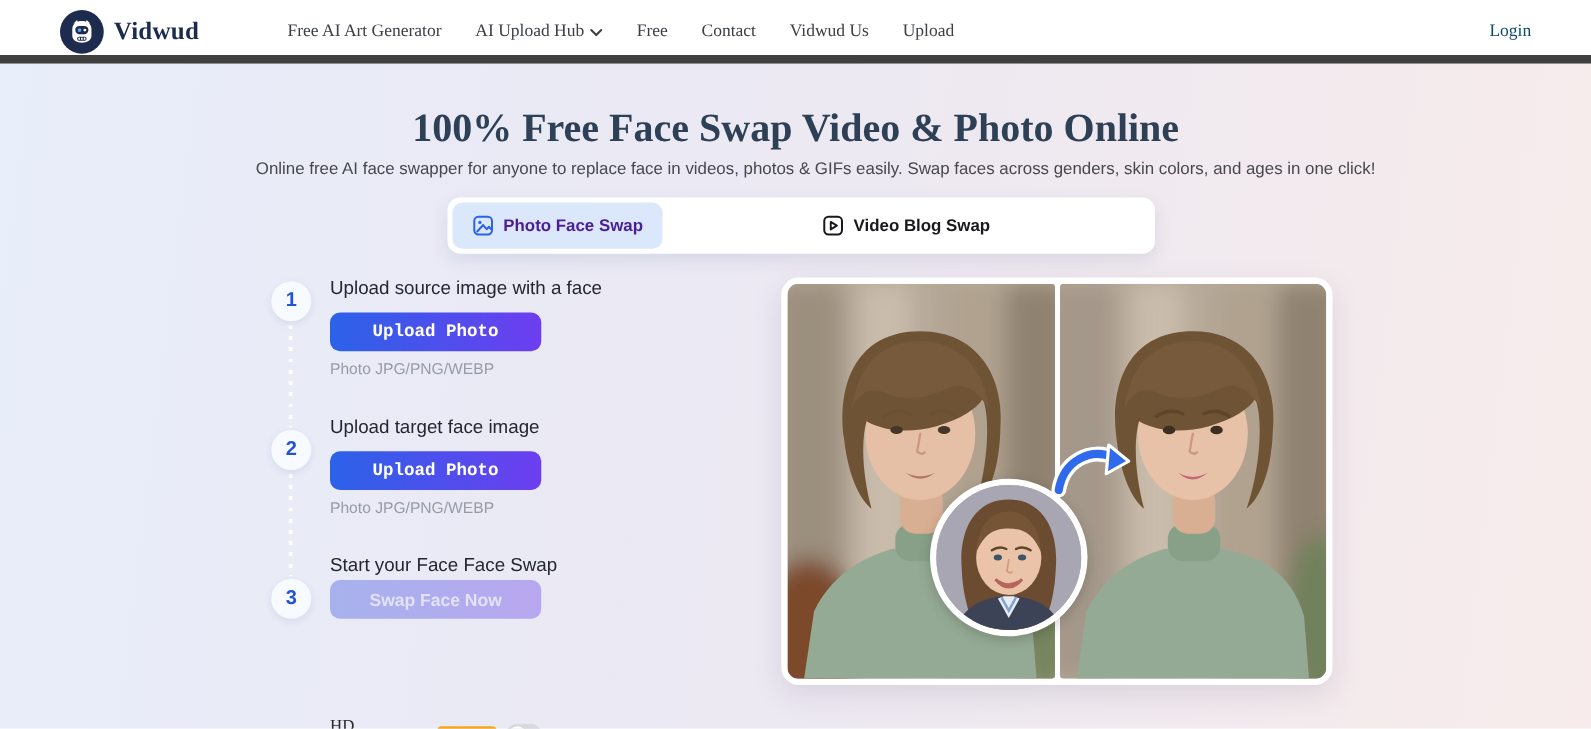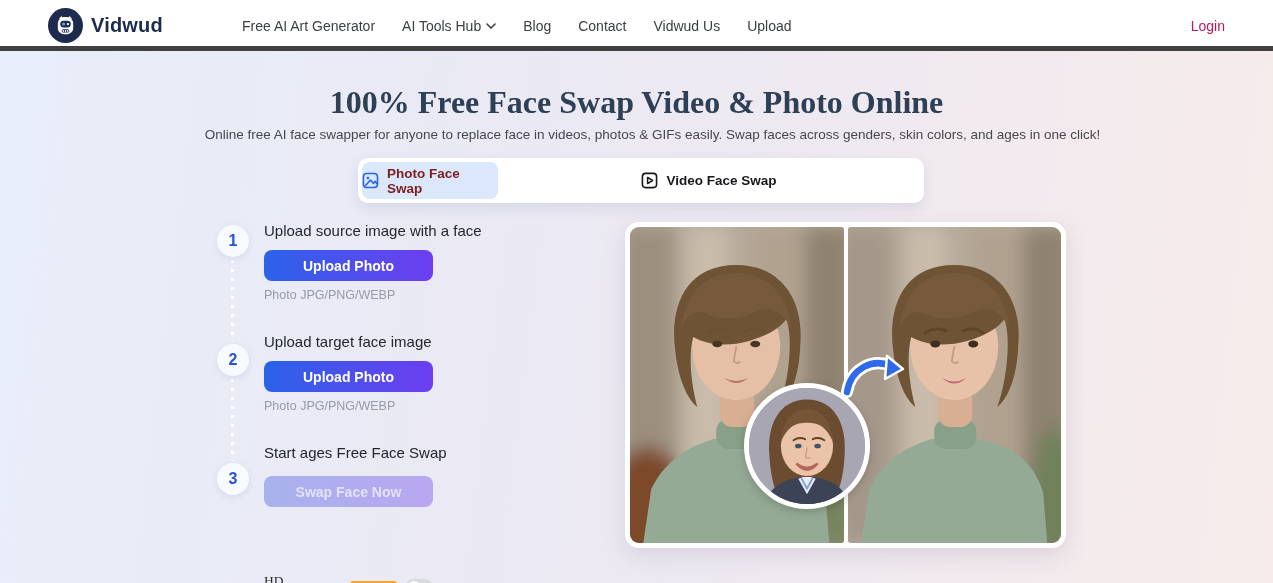--- a/index.html
+++ b/index.html
@@ -6,30 +6,30 @@
   html,body { width:1273px; height:583px; }
   body {
     font-family:"Liberation Sans","DejaVu Sans",sans-serif;
     color:#222; overflow:hidden; background:#fff;
   }
   .page { position:relative; width:1273px; height:583px; }
 
   
   .header {
     position:absolute; top:0; left:0; width:100%; height:51px;
-    background:#fff; border-bottom:5px solid #404040;
-    display:flex; align-items:center;
+    background:#fff; border-bottom:7px solid #404040;
+    display:flex; align-items:center;font-family:Liberation Serif, serif;
   }
   .brand { position:absolute; left:48px; top:8px; display:flex; align-items:center; gap:8px; cursor:pointer; }
   .logo-circle { width:35px; height:35px; border-radius:50%; background:#1d2b4f; display:flex; align-items:center; justify-content:center; }
   .brand-text { font-size:20px; font-weight:bold; color:#1d2b4f; letter-spacing:.2px; }
-  .nav { position:absolute; left:230px; top:0; height:51px; display:flex; align-items:center; gap:27px;margin-left:12px; }
+  .nav { position:absolute; left:230px; top:0; height:51px; display:flex; align-items:center; gap:27px; }
   .nav-item { font-size:14px; color:#3c4045; cursor:pointer; display:flex; align-items:center; gap:5px; white-space:nowrap; }
   .chev { width:10px; height:6px; display:inline-block; }
-  .login { position:absolute; right:48px; top:0; height:51px; display:flex; align-items:center; font-size:14px; color:#be185d; cursor:pointer; }
+  .login { position:absolute; right:48px; top:0; height:51px; display:flex; align-items:center; font-size:14px; color:#0c4a6e; cursor:pointer; }
 
   
   .hero {
     position:absolute; top:51px; left:0; width:1273px; height:532px;
     background:linear-gradient(97deg,#e8eefa 0%,#eae9f4 38%,#efe9f0 65%,#f7eceb 100%);
   }
   .hero-title {
     position:absolute; top:33px; left:0; width:100%; text-align:center;
     font-family:"Liberation Serif","DejaVu Serif",serif;
     font-size:32px; font-weight:700; color:#2e4055;
@@ -40,21 +40,21 @@
   }
 
   
   .tabbar {
     position:absolute; left:358px; top:107px; width:566px; height:45px;
     background:#fff; border-radius:10px; box-shadow:0 5px 14px rgba(40,60,120,.10);
     display:flex; align-items:center; padding:4px;
   }
   .tab { display:flex; align-items:center; justify-content:center; gap:8px; height:37px;
     border-radius:8px; cursor:pointer; font-size:13.5px; font-weight:bold; color:#17191c; }
-  .tab.active { background:#dbe7fb; color:#7f1d1d; width:136px; flex:none; }
+  .tab.active { background:#dbe7fb; color:#4c1d95; width:168px; flex:none; }
   .tab:not(.active) { flex:1; }
   .tab svg { display:block; }
 
   
   .steps { position:absolute; left:218px; top:171px; width:216px; height:330px; }
   .dotline { position:absolute; left:13px; width:3px;
     background:repeating-linear-gradient(to bottom,#fff 0 3px,transparent 3px 9px); border-radius:2px; }
   .dl1 { top:38px; height:82px; }
   .dl2 { top:157px; height:82px; }
   .step-circle {
@@ -63,25 +63,25 @@
     display:flex; align-items:center; justify-content:center;
     font-size:16px; font-weight:bold; color:#2453d6;
   }
   .sc1 { top:3px; } .sc2 { top:122px; } .sc3 { top:241px; }
   .step-label { position:absolute; left:46px; font-size:15px; color:#23272e; white-space:nowrap; }
   .sl1 { top:0; } .sl2 { top:111px; } .sl3 { top:222px; }
   .upload-btn {
     position:absolute; left:46px; width:169px; height:31px; border:none; border-radius:8px;
     background:linear-gradient(90deg,#2b62e8,#6d3ef0);
     color:#fff; font-size:14px; font-weight:bold; cursor:pointer;
-    font-family:Liberation Sans, sans-serif;
+    font-family:Liberation Mono, monospace;
   }
   .ub1 { top:28px; } .ub2 { top:139px; }
   .swap-btn {
-    position:absolute; left:46px; top:254px; width:169px; height:31px; border:none; border-radius:8px;
+    position:absolute; left:46px; top:242px; width:169px; height:31px; border:none; border-radius:8px;
     background:linear-gradient(90deg,#a7b2ec,#b8a7f0);
     color:#e3e2fa; font-size:14px; font-weight:bold; cursor:default;
     font-family:inherit;
   }
   .caption { position:absolute; left:46px; font-size:12.5px; color:#969ca6; white-space:nowrap; }
   .cap1 { top:66px; } .cap2 { top:177px; }
 
   .hd-row { position:absolute; left:46px; top:351px; display:flex; align-items:center; gap:7px; }
   .hd-label { font-family:"Liberation Serif","DejaVu Serif",serif; font-size:13.5px; color:#2b2b2b; }
   .badge { background:#f5a623; color:#8f3d1c; font-size:10px; font-weight:bold;
@@ -128,26 +128,26 @@
           <rect x="9" y="16.8" width="1.4" height="1.8" fill="#fff"></rect>
           <rect x="11.3" y="16.8" width="1.4" height="1.8" fill="#fff"></rect>
           <rect x="13.6" y="16.8" width="1.4" height="1.8" fill="#fff"></rect>
         </svg>
       </div>
       <span class="brand-text">Vidwud</span>
     </div>
     <nav class="nav">
       <span class="nav-item">Free AI Art Generator</span>
       <span class="nav-item">
-        <span>AI Tools Hub</span>
+        <span>AI Upload Hub</span>
         <svg class="chev" viewBox="0 0 10 6">
             <path d="M1,1 L5,5 L9,1" fill="none" stroke="#3c4045" stroke-width="1.6" stroke-linecap="round"></path>
           </svg>
       </span>
-      <span class="nav-item">Blog</span>
+      <span class="nav-item">Free</span>
       <span class="nav-item">Contact</span>
       <span class="nav-item">Vidwud Us</span>
       <span class="nav-item">Upload</span>
     </nav>
     <span class="login">Login</span>
   </div>
 
   <div class="hero">
     <h1 class="hero-title">100% Free Face Swap Video &amp; Photo Online</h1>
     <p class="hero-sub">Online free AI face swapper for anyone to replace face in videos, photos &amp; GIFs easily. Swap faces across genders, skin colors, and ages in one click!</p>
@@ -159,40 +159,40 @@
           <circle cx="6.3" cy="6.3" r="1.4" fill="#2b62e8"></circle>
           <path d="M4,14 L9,8.5 L12,12 L14,10 L15.5,11.8" fill="none" stroke="#2b62e8" stroke-width="1.7" stroke-linecap="round" stroke-linejoin="round"></path>
         </svg>
         <span>Photo Face Swap</span>
       </div>
       <div class="tab">
         <svg width="17" height="17" viewBox="0 0 18 18">
           <rect x="1.5" y="1.5" width="15" height="15" rx="3.5" fill="none" stroke="#17191c" stroke-width="1.7"></rect>
           <path d="M7,5.8 L12.2,9 L7,12.2 Z" fill="none" stroke="#17191c" stroke-width="1.6" stroke-linejoin="round"></path>
         </svg>
-        <span>Video Face Swap</span>
+        <span>Video Blog Swap</span>
       </div>
     </div>
 
     <div class="steps">
       <div class="dotline dl1"></div>
       <div class="dotline dl2"></div>
 
       <div class="step-circle sc1">1</div>
       <div class="step-label sl1">Upload source image with a face</div>
       <button class="upload-btn ub1">Upload Photo</button>
       <div class="caption cap1">Photo JPG/PNG/WEBP</div>
 
       <div class="step-circle sc2">2</div>
       <div class="step-label sl2">Upload target face image</div>
       <button class="upload-btn ub2">Upload Photo</button>
       <div class="caption cap2">Photo JPG/PNG/WEBP</div>
 
       <div class="step-circle sc3">3</div>
-      <div class="step-label sl3">Start ages Free Face Swap</div>
+      <div class="step-label sl3">Start your Face Face Swap</div>
       <button class="swap-btn" disabled="">Swap Face Now</button>
 
       <div class="hd-row">
         <span class="hd-label">HD Available</span>
         <svg width="14" height="14" viewBox="0 0 14 14">
           <circle cx="7" cy="7" r="6" fill="none" stroke="#ef6a44" stroke-width="1.3"></circle>
           <rect x="6.35" y="5.8" width="1.3" height="4" rx="0.6" fill="#ef6a44"></rect>
           <circle cx="7" cy="3.9" r="0.8" fill="#ef6a44"></circle>
         </svg>
         <span class="badge">1080P</span>

